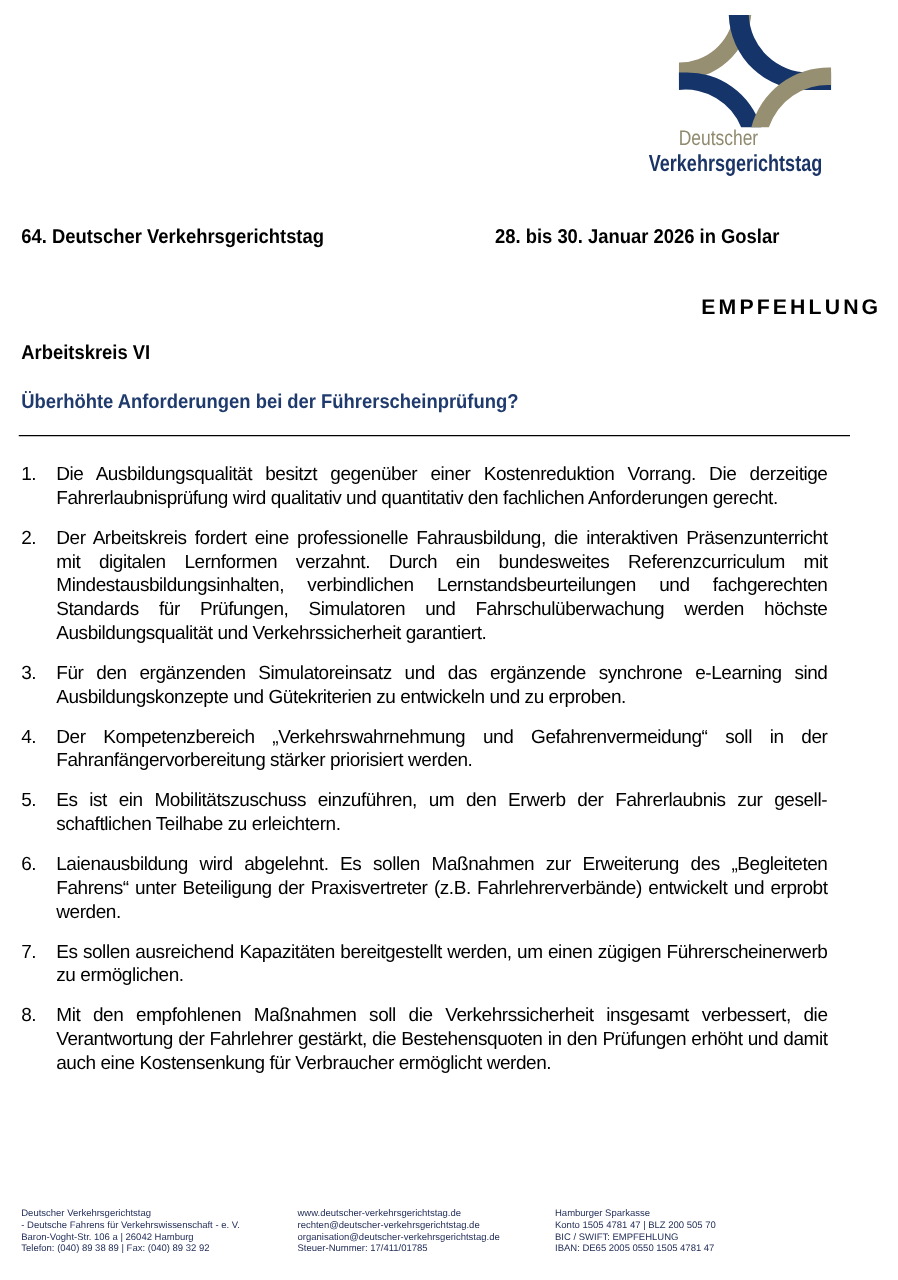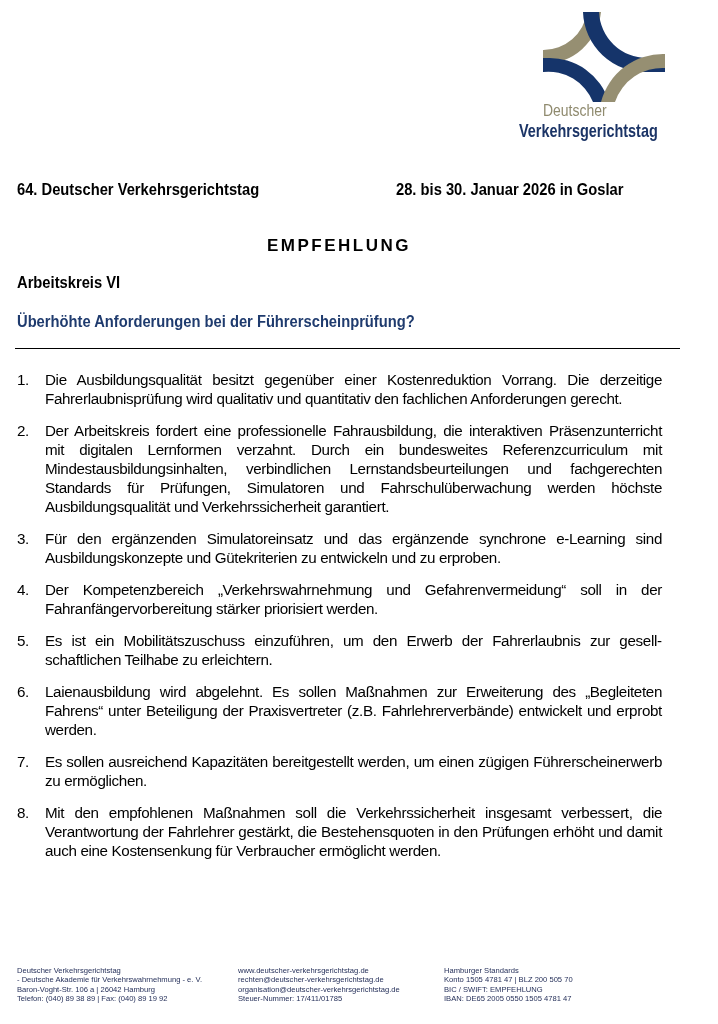--- a/index.html
+++ b/index.html
@@ -20,22 +20,22 @@
   }
   .header-left {
     position: absolute; left: 17px; top: 181px; font-size: 16px; font-weight: bold;
     transform: scaleX(0.92); transform-origin: left top; white-space: nowrap;
   }
   .header-right {
     position: absolute; left: 396px; top: 181px; font-size: 16px; font-weight: bold;
     transform: scaleX(0.92); transform-origin: left top; white-space: nowrap;
   }
   .doc-title {
-    position: absolute; left: 0; width: 678px; top: 236px; text-align: center;
-    font-size: 17px; font-weight: bold; letter-spacing: 2.5px;
+    position: absolute; left: 0; width: 678px; top: 236px; text-align: right;
+    font-size: 17px; font-weight: bold; letter-spacing: 2.5px; padding-left: 27px;
   }
   .workgroup {
     position: absolute; left: 17px; top: 274px; font-size: 16px; font-weight: bold;
     transform: scaleX(0.92); transform-origin: left top; white-space: nowrap;
   }
   .subject {
     position: absolute; left: 17px; top: 313px; font-size: 16px; font-weight: bold;
     color: #1f3b6e; transform: scaleX(0.92); transform-origin: left top; white-space: nowrap;
   }
   .divider {
@@ -92,28 +92,28 @@
   <li class="rec"><span class="rec-num">3.</span><span>Für den ergänzenden Simulatoreinsatz und das ergänzende synchrone e-Learning sind Ausbildungskonzepte und Gütekriterien zu entwickeln und zu erproben.</span></li>
   <li class="rec"><span class="rec-num">4.</span><span>Der Kompetenzbereich „Verkehrswahrnehmung und Gefahrenvermeidung“ soll in der Fahranfängervorbereitung stärker priorisiert werden.</span></li>
   <li class="rec"><span class="rec-num">5.</span><span>Es ist ein Mobilitätszuschuss einzuführen, um den Erwerb der Fahrerlaubnis zur gesell­schaftlichen Teilhabe zu erleichtern.</span></li>
   <li class="rec"><span class="rec-num">6.</span><span>Laienausbildung wird abgelehnt. Es sollen Maßnahmen zur Erweiterung des „Begleite­ten Fahrens“ unter Beteiligung der Praxisvertreter (z.B. Fahrlehrerverbände) entwickelt und erprobt werden.</span></li>
   <li class="rec"><span class="rec-num">7.</span><span>Es sollen ausreichend Kapazitäten bereitgestellt werden, um einen zügigen Führer­scheinerwerb zu ermöglichen.</span></li>
   <li class="rec"><span class="rec-num">8.</span><span>Mit den empfohlenen Maßnahmen soll die Verkehrssicherheit insgesamt verbessert, die Verantwortung der Fahrlehrer gestärkt, die Bestehensquoten in den Prüfungen erhöht und damit auch eine Kostensenkung für Verbraucher ermöglicht werden.</span></li>
 </ol>
 
 <div class="footer f1">
   <div class="bold">Deutscher Verkehrsgerichtstag</div>
-  <div class="bold">- Deutsche Akademie für Verkehrswahrnehmung - e. V.</div>
+  <div class="bold">- Deutsche Fahrens für Verkehrswissenschaft - e. V.</div>
   <div>Baron-Voght-Str. 106 a | 26042 Hamburg</div>
-  <div>Telefon: (040) 89 38 89 | Fax: (040) 89 19 92</div>
+  <div>Telefon: (040) 89 38 89 | Fax: (040) 89 32 92</div>
 </div>
 <div class="footer f2">
   <div>www.deutscher-verkehrsgerichtstag.de</div>
   <div>rechten@deutscher-verkehrsgerichtstag.de</div>
   <div>organisation@deutscher-verkehrsgerichtstag.de</div>
   <div>Steuer-Nummer: 17/411/01785</div>
 </div>
 <div class="footer f3">
-  <div>Hamburger Standards</div>
+  <div>Hamburger Sparkasse</div>
   <div>Konto 1505 4781 47 | BLZ 200 505 70</div>
   <div>BIC / SWIFT: EMPFEHLUNG</div>
   <div>IBAN: DE65 2005 0550 1505 4781 47</div>
 </div>
 
 </body></html>

